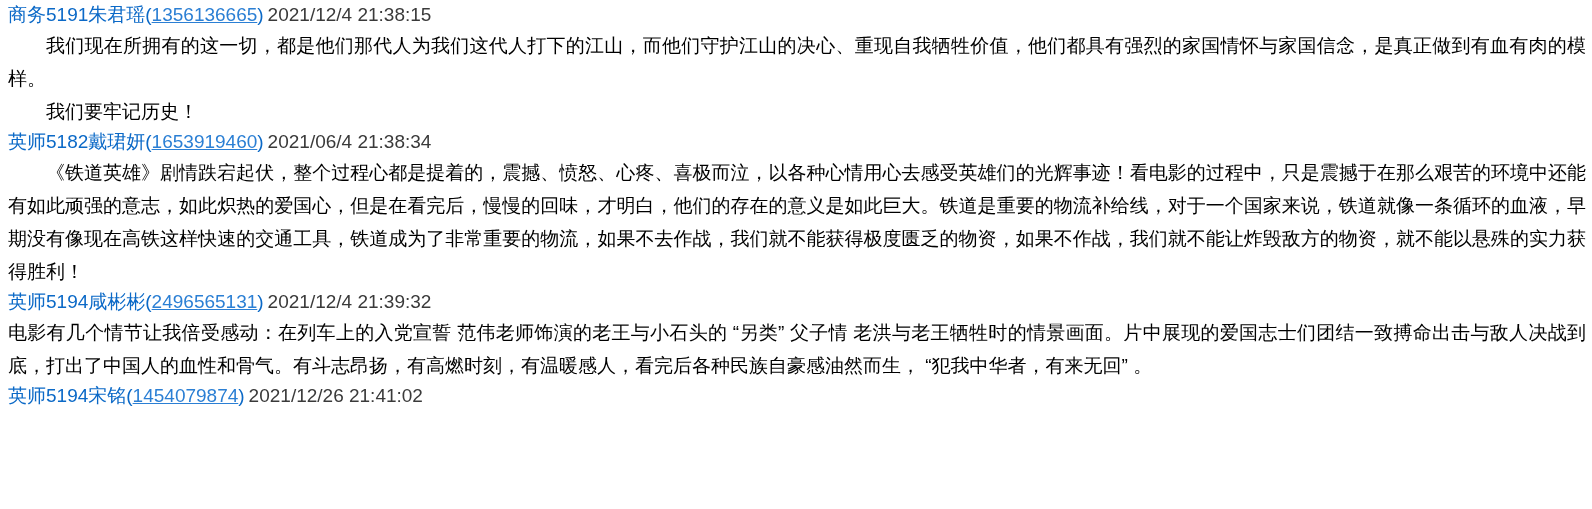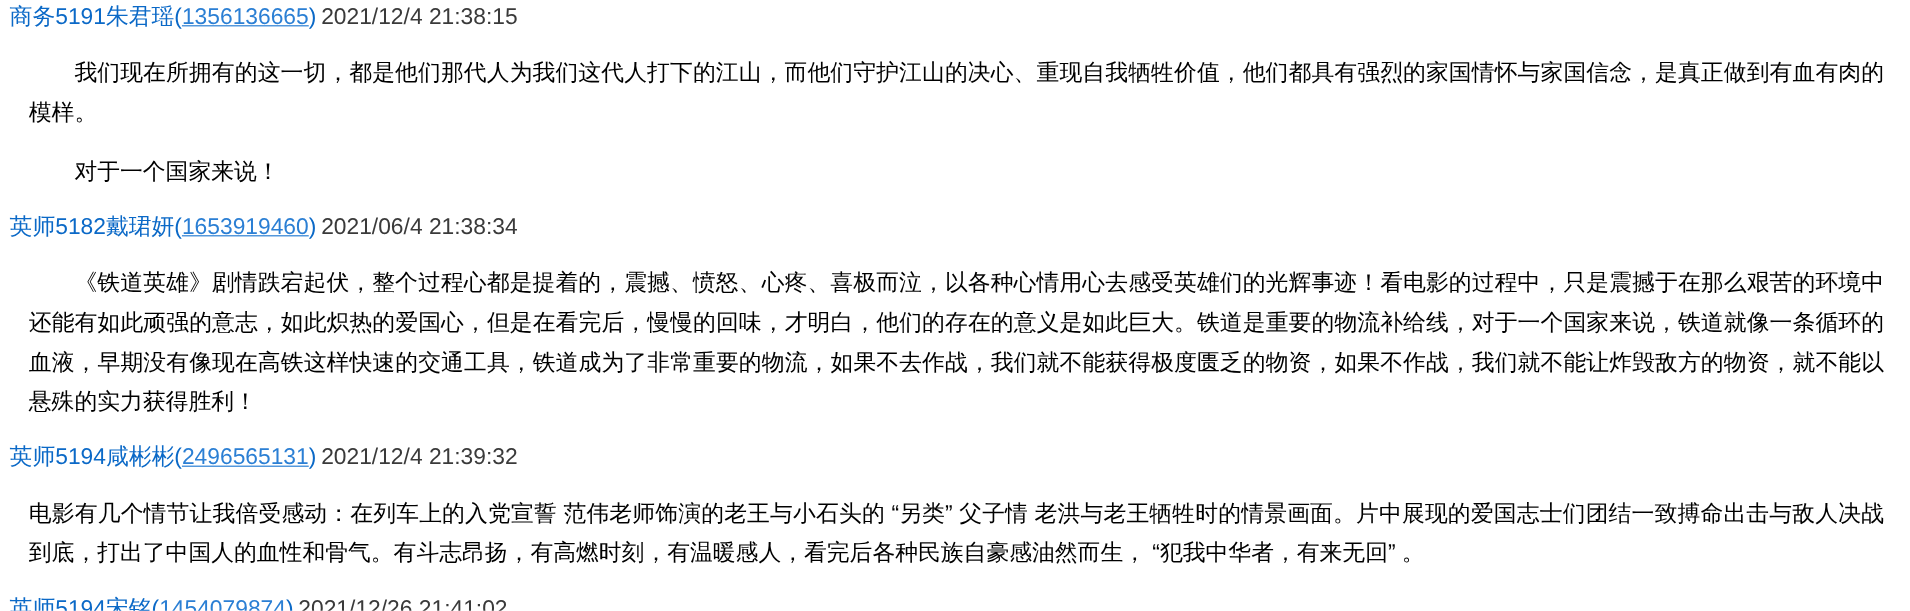--- a/index.html
+++ b/index.html
@@ -40,36 +40,36 @@
     color: #3a3a3a;
     margin-left: 4px;
   }
   .msg-body {
     line-height: 33px;
     text-align: justify;
     text-justify: inter-ideograph;
     padding-left: 0;
   }
   .msg-body p {
-    margin: 16px;
+    margin: 0;
     text-indent: 2em;
   }
 </style>
 </head>
 <body>
 
 <div class="thread">
 
   <div class="message">
     <div class="msg-header">
       <span class="sender-name">商务5191朱君瑶</span><span class="paren">(</span><span class="sender-id">1356136665</span><span class="paren">)</span><span class="timestamp">2021/12/4 21:38:15</span>
     </div>
     <div class="msg-body">
       <p>我们现在所拥有的这一切，都是他们那代人为我们这代人打下的江山，而他们守护江山的决心、重现自我牺牲价值，他们都具有强烈的家国情怀与家国信念，是真正做到有血有肉的模样。</p>
-      <p>对于一个国家来说！</p>
+      <p>我们要牢记历史！</p>
     </div>
   </div>
 
   <div class="message">
     <div class="msg-header">
       <span class="sender-name">英师5182戴珺妍</span><span class="paren">(</span><span class="sender-id">1653919460</span><span class="paren">)</span><span class="timestamp">2021/06/4 21:38:34</span>
     </div>
     <div class="msg-body">
       <p>《铁道英雄》剧情跌宕起伏，整个过程心都是提着的，震撼、愤怒、心疼、喜极而泣，以各种心情用心去感受英雄们的光辉事迹！看电影的过程中，只是震撼于在那么艰苦的环境中还能有如此顽强的意志，如此炽热的爱国心，但是在看完后，慢慢的回味，才明白，他们的存在的意义是如此巨大。铁道是重要的物流补给线，对于一个国家来说，铁道就像一条循环的血液，早期没有像现在高铁这样快速的交通工具，铁道成为了非常重要的物流，如果不去作战，我们就不能获得极度匮乏的物资，如果不作战，我们就不能让炸毁敌方的物资，就不能以悬殊的实力获得胜利！</p>
     </div>

